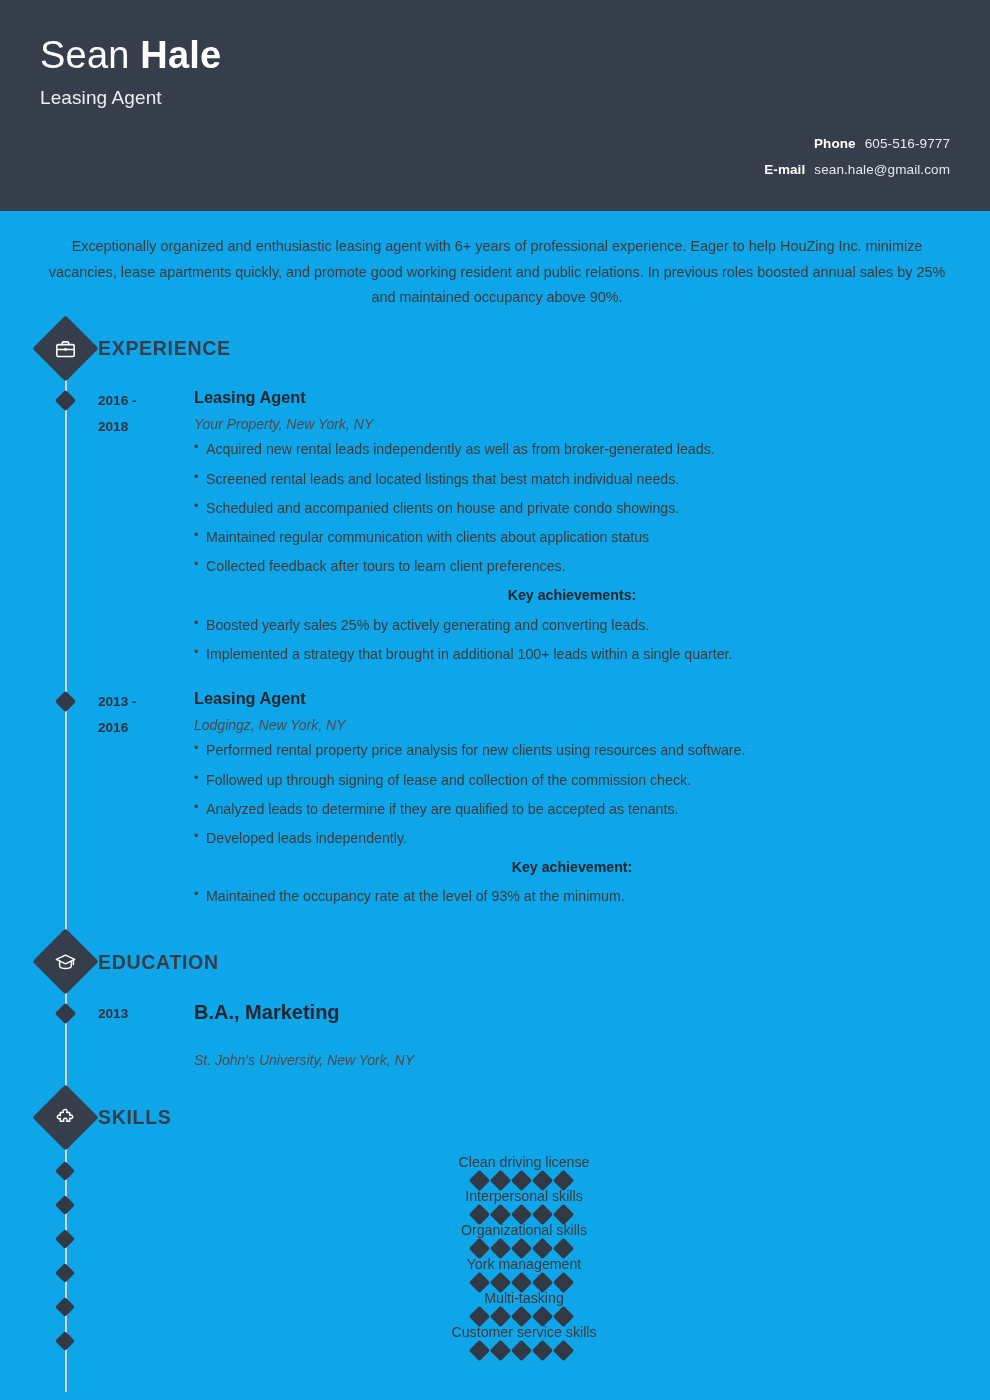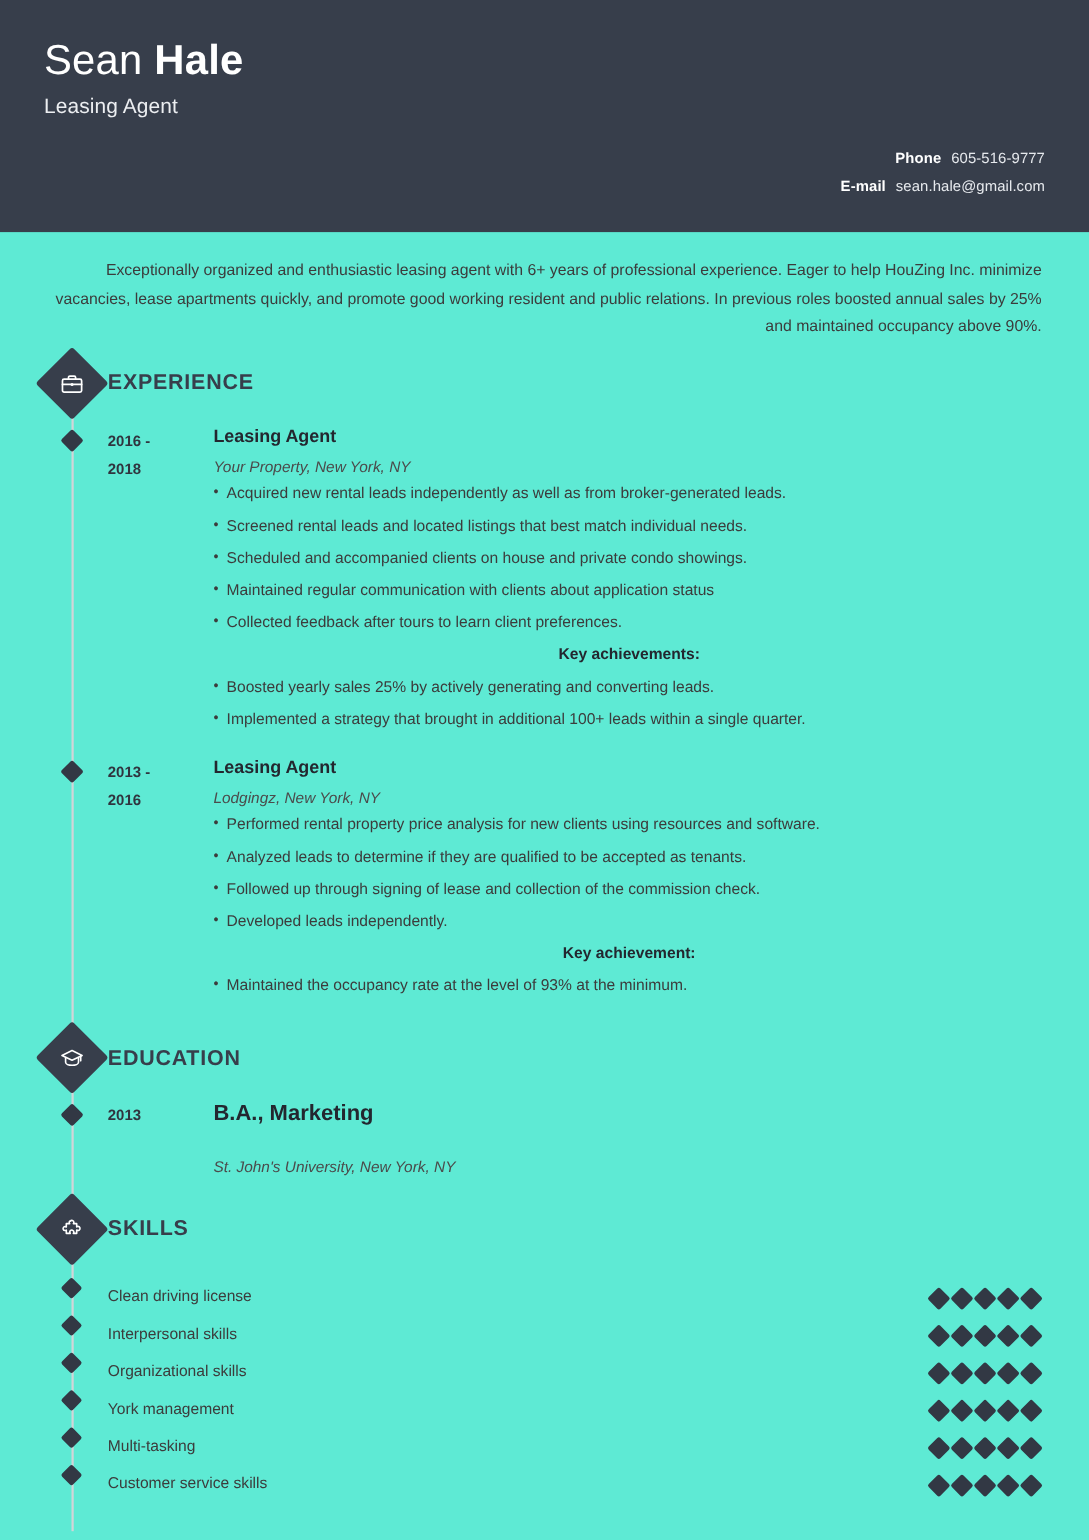--- a/index.html
+++ b/index.html
@@ -7,21 +7,21 @@
     width: 990px;
     height: 1400px;
     background: #ffffff;
     font-family: "Liberation Sans", sans-serif;
     -webkit-font-smoothing: antialiased;
   }
   .page {
     position: relative;
     width: 990px;
     height: 1400px;
-    background: #5eead4;
+    background: #0ea5e9;
     overflow: hidden;
   }
 
   
   .header {
     background: #373e4b;
     height: 211px;
     padding: 34px 40px 0 40px;
     color: #ffffff;
     position: relative;
@@ -64,21 +64,21 @@
   
   .body-wrap {
     padding: 0 40px 0 40px;
     position: relative;
   }
   .summary {
     font-size: 14.4px;
     line-height: 1.78;
     color: #3c3c3c;
     padding: 23px 3px 0 7px;
-    text-align: right;
+    text-align: center;
   }
 
   
   .timeline {
     position: relative;
     margin-top: 14px;
   }
   .timeline::before {
     content: "";
     position: absolute;
@@ -204,24 +204,25 @@
     font-style: italic;
     color: #4b4b4b;
     line-height: 1.3;
   }
 
   
   .skills-list { position: relative; margin-top: 12px; }
   .skill-row {
     position: relative;
     display: flex;
-    align-items: flex-end;
+    align-items: center;
     padding-left: 58px;
     height: 34px;
     z-index: 2;
+    flex-direction: column;
   }
   .skill-dot {
     position: absolute;
     left: 18px;
     top: 10px;
     width: 14px;
     height: 14px;
     background: #323844;
     transform: rotate(45deg);
     border-radius: 2px;
@@ -313,22 +314,22 @@
         <span class="entry-dot"></span>
         <div class="entry-date">
           <div>2013 -</div>
           <div>2016</div>
         </div>
         <div class="entry-main">
           <div class="entry-role">Leasing Agent</div>
           <div class="entry-company">Lodgingz, New York, NY</div>
           <ul class="bullets">
             <li>Performed rental property price analysis for new clients using resources and software.</li>
+            <li>Followed up through signing of lease and collection of the commission check.</li>
             <li>Analyzed leads to determine if they are qualified to be accepted as tenants.</li>
-            <li>Followed up through signing of lease and collection of the commission check.</li>
             <li>Developed leads independently.</li>
           </ul>
           <div class="key-label">Key achievement:</div>
           <ul class="bullets">
             <li>Maintained the occupancy rate at the level of 93% at the minimum.</li>
           </ul>
         </div>
       </div>
 
       <div class="section-head" style="margin-top:22px;">

